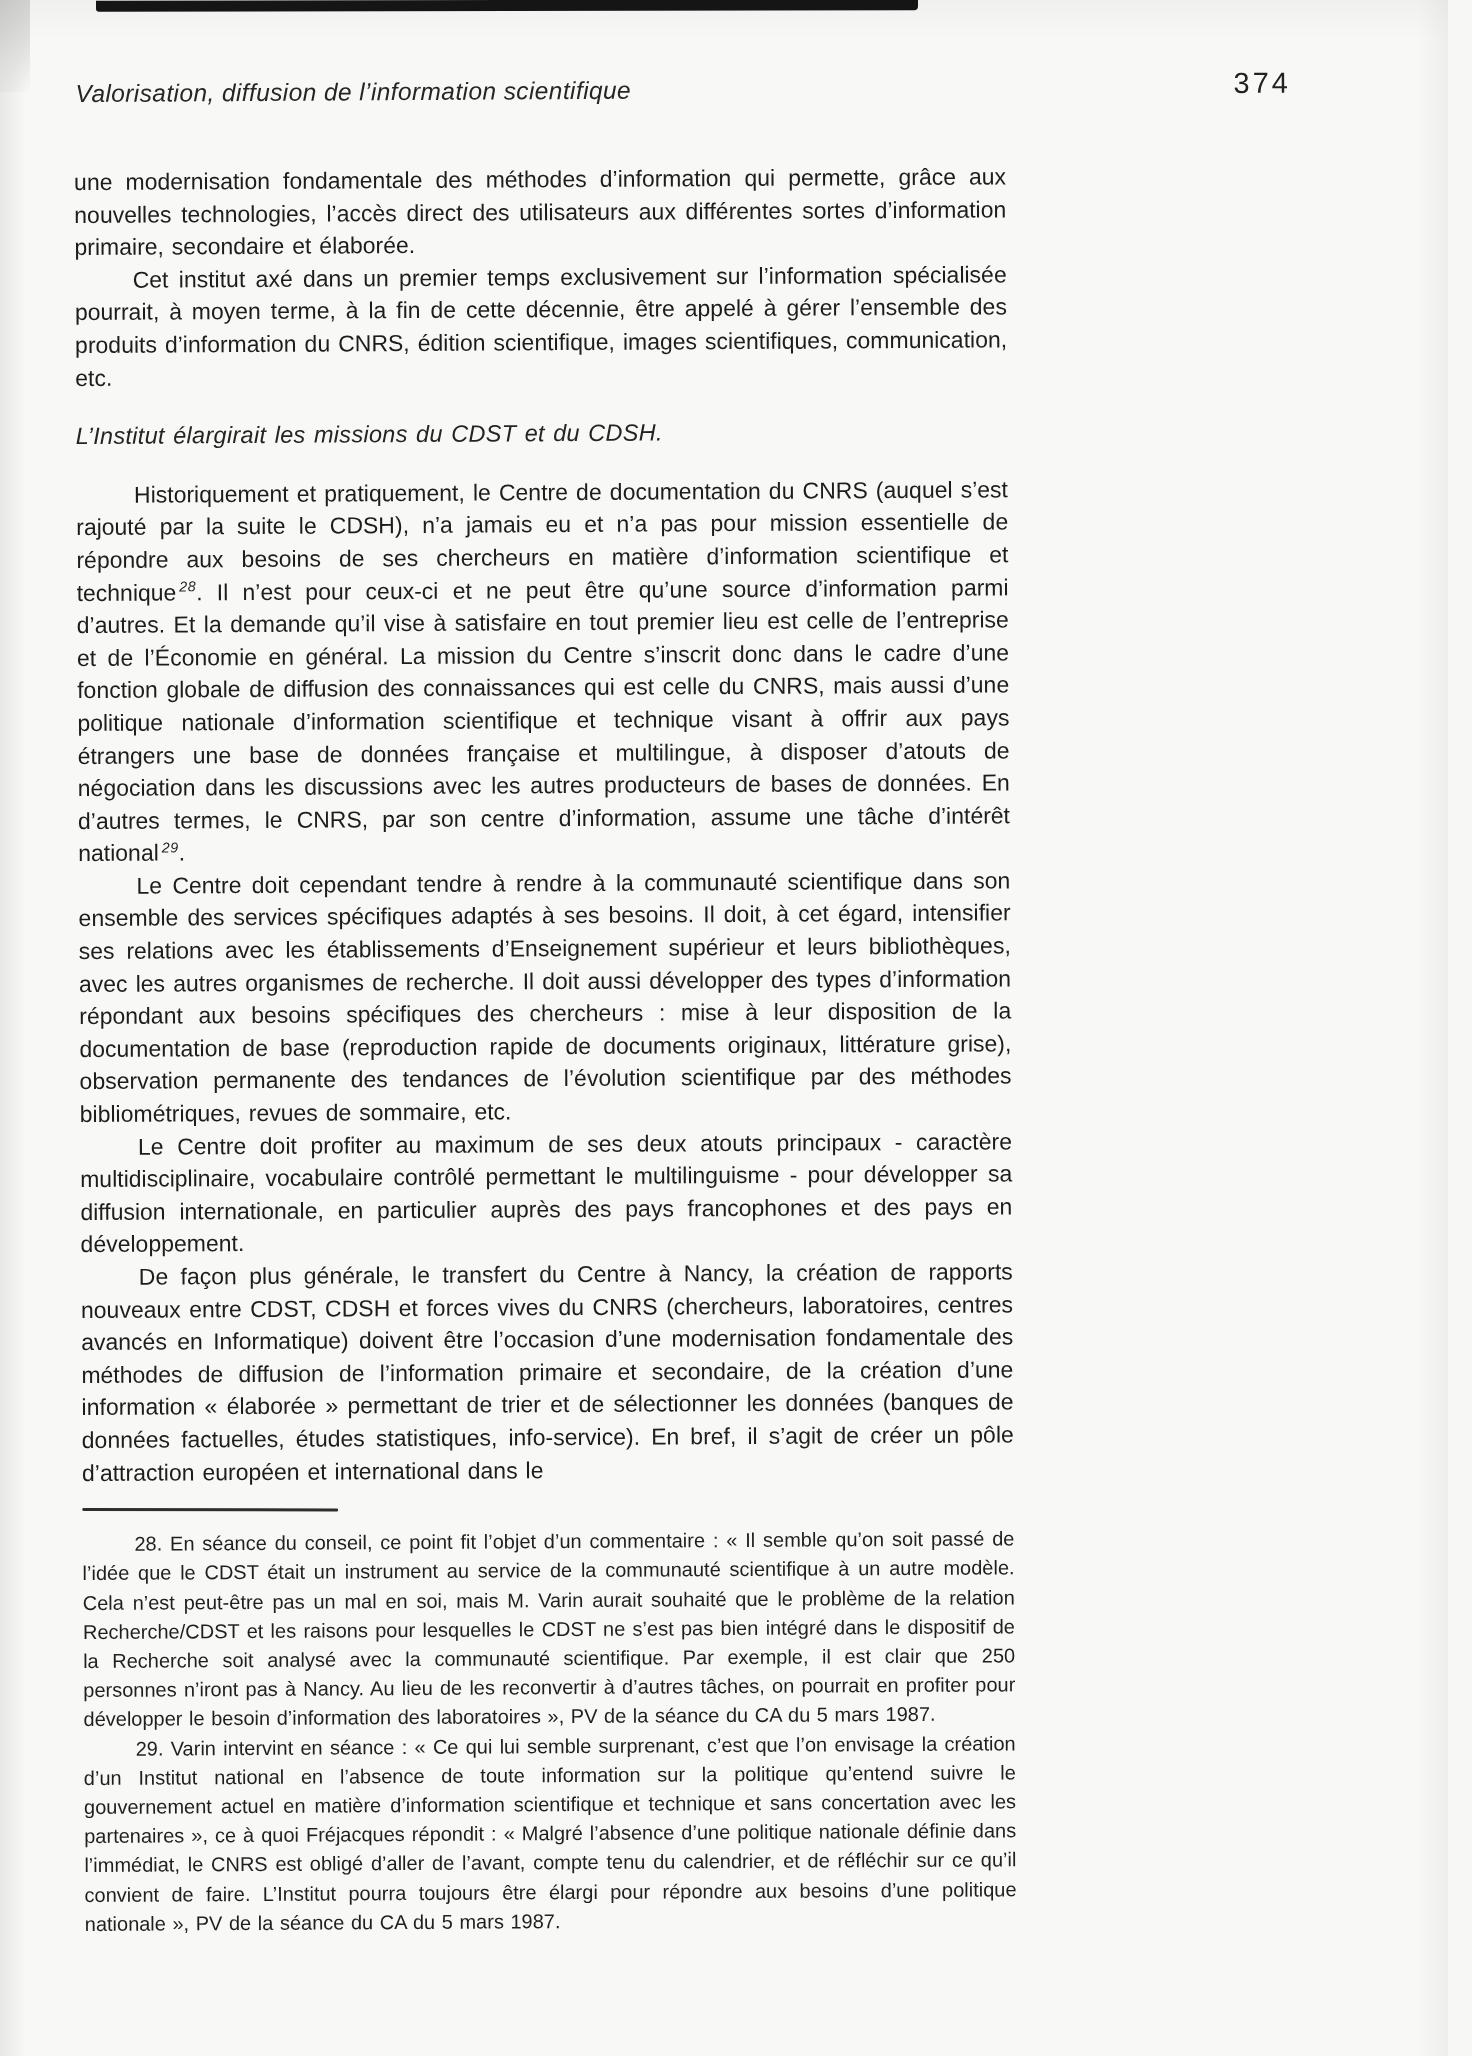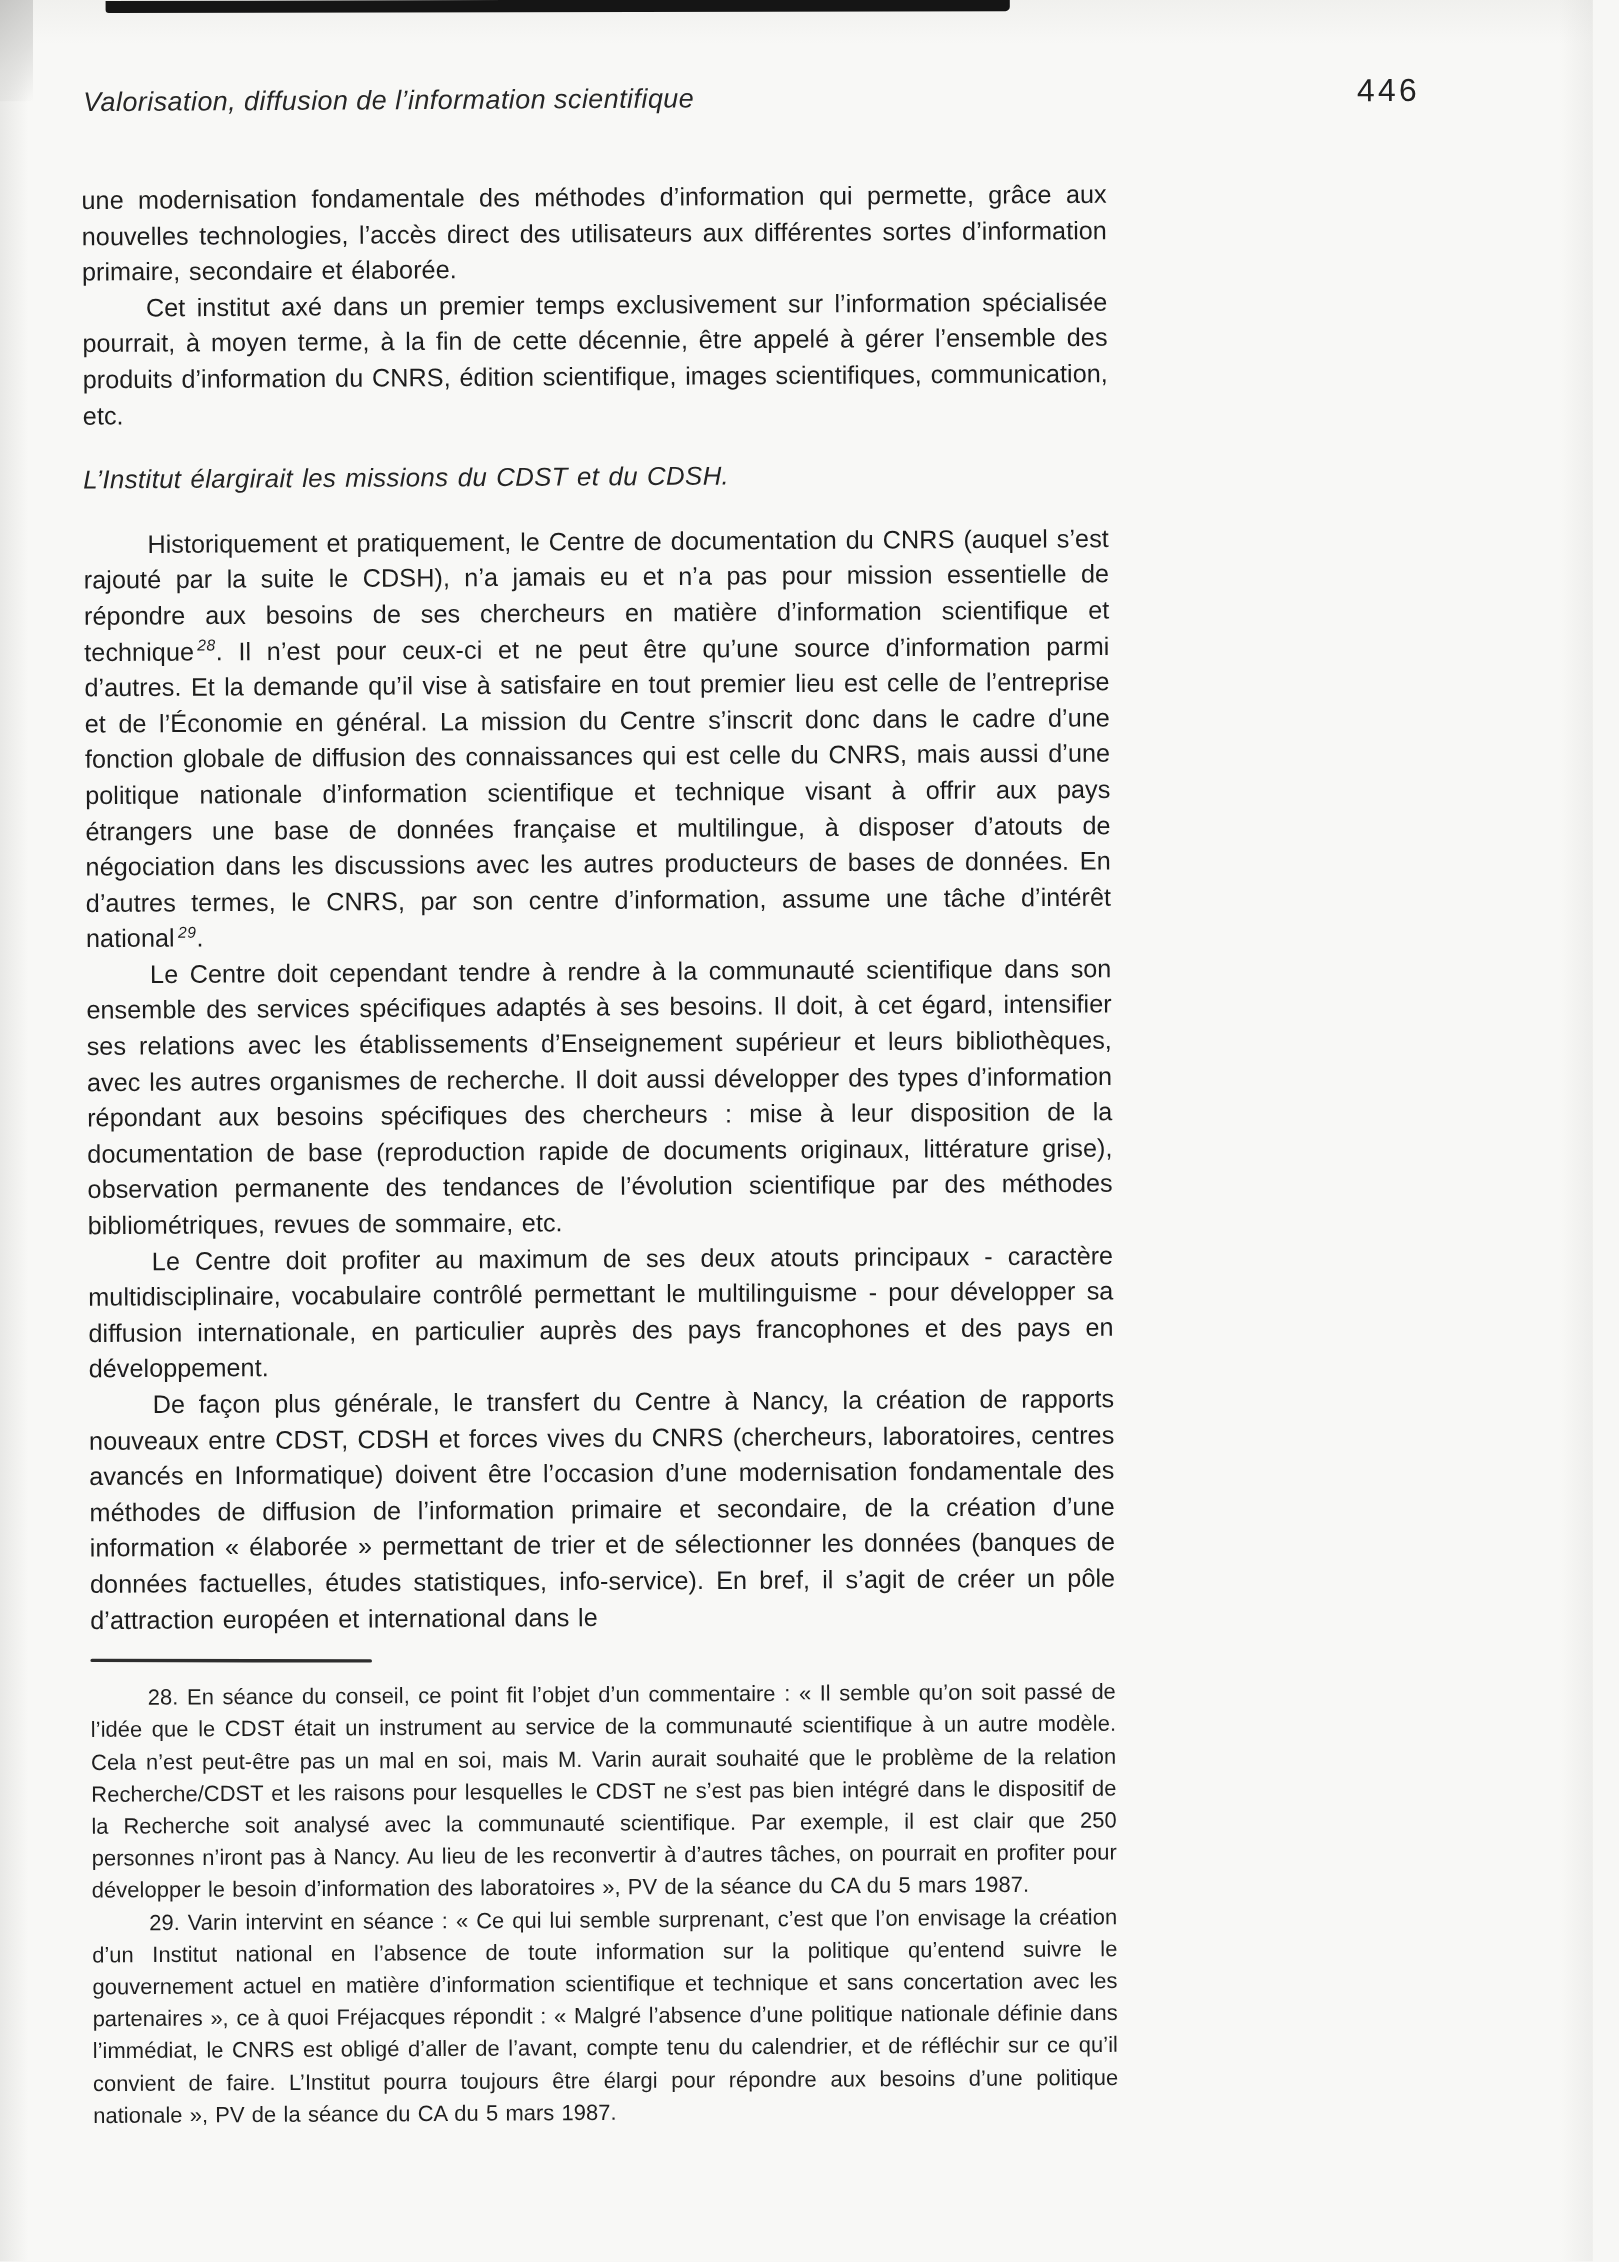--- a/index.html
+++ b/index.html
@@ -119,21 +119,21 @@
 
 <div class="page">
 
   <div class="scan-edge-bar"></div>
   <div class="scan-corner-patch"></div>
 
   <div class="skew">
 
     <div class="running-title">Valorisation, diffusion de l’information scientifique</div>
 
-    <div class="page-number">446</div>
+    <div class="page-number">374</div>
 
     <div class="content">
 
       <p>une modernisation fondamentale des méthodes d’information qui permette, grâce aux nouvelles technologies, l’accès direct des utilisateurs aux différentes sortes d’information primaire, secondaire et élaborée.</p>
 
       <p class="indent">Cet institut axé dans un premier temps exclusivement sur l’information spécialisée pourrait, à moyen terme, à la fin de cette décennie, être appelé à gérer l’ensemble des produits d’information du CNRS, édition scientifique, images scientifiques, communication, etc.</p>
 
       <p class="section-heading">L’Institut élargirait les missions du CDST et du CDSH.</p>
 
       <p class="indent"><span>Historiquement et pratiquement, le Centre de documentation du CNRS (auquel s’est rajouté par la suite le CDSH), n’a jamais eu et n’a pas pour mission essentielle de répondre aux besoins de ses chercheurs en matière d’information scientifique et technique</span><sup class="fnref">28</sup><span>. Il n’est pour ceux-ci et ne peut être qu’une source d’information parmi d’autres. Et la demande qu’il vise à satisfaire en tout premier lieu est celle de l’entreprise et de l’Économie en général. La mission du Centre s’inscrit donc dans le cadre d’une fonction globale de diffusion des connaissances qui est celle du CNRS, mais aussi d’une politique nationale d’information scientifique et technique visant à offrir aux pays étrangers une base de données française et multilingue, à disposer d’atouts de négociation dans les discussions avec les autres producteurs de bases de données. En d’autres termes, le CNRS, par son centre d’information, assume une tâche d’intérêt national</span><sup class="fnref">29</sup><span>.</span></p>

